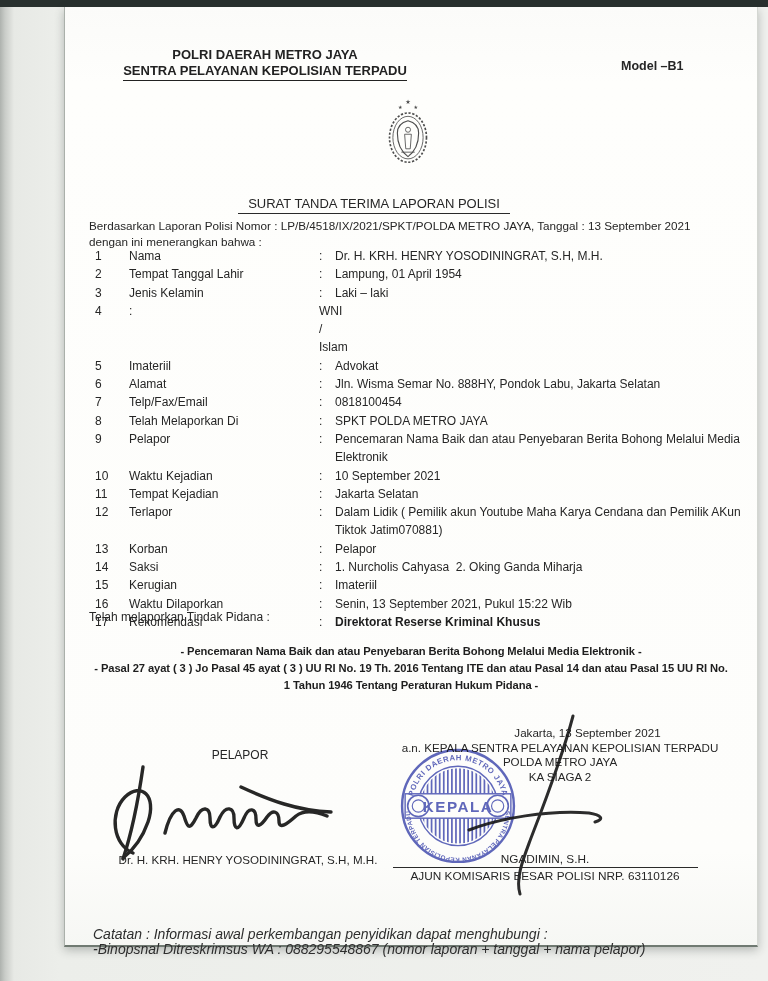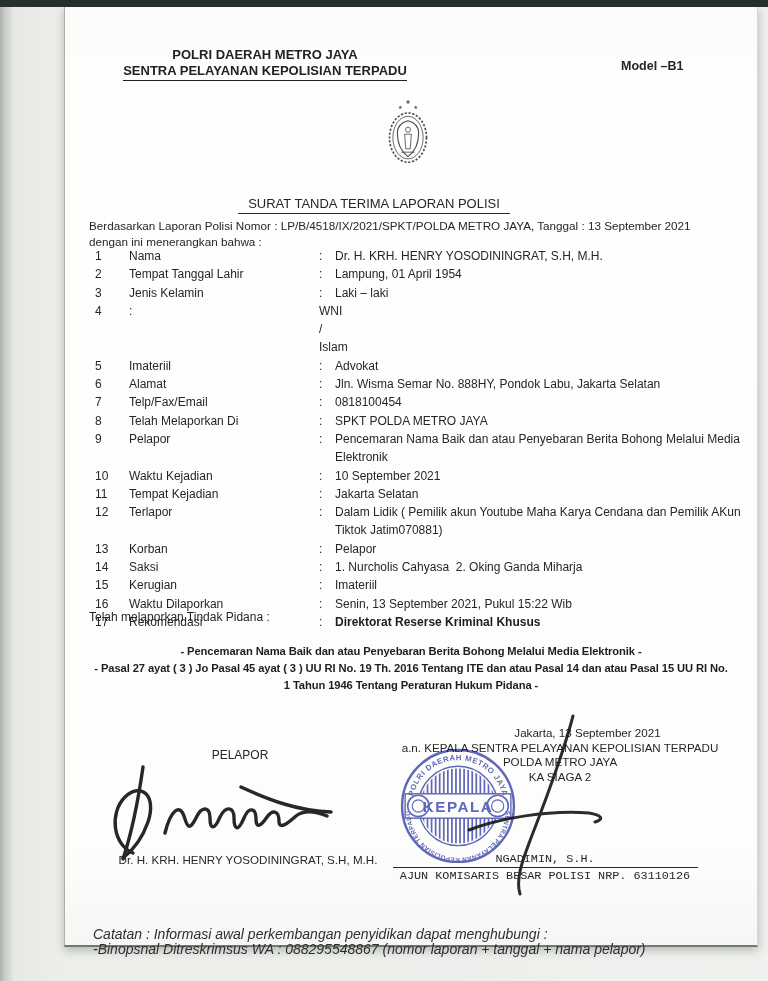--- a/index.html
+++ b/index.html
@@ -36,21 +36,21 @@
   #tindak-para{left:26px;top:636px;width:640px;text-align:center;
                font-weight:bold;font-size:11.2px;line-height:17px;color:#1e1e1e;letter-spacing:-0.1px;}
   
   #pelapor-title{left:75px;top:741px;width:200px;text-align:center;font-size:12px;}
   #sig-left{left:34px;top:748px;}
   #pelapor-name{left:18px;top:846px;width:330px;text-align:center;font-size:11.6px;}
   #right-block{left:320px;top:719px;width:350px;text-align:center;font-size:11.6px;line-height:14.5px;}
   #place-date{padding-left:55px;}
   #stamp{left:332px;top:739px;opacity:.88;mix-blend-mode:multiply;}
   #sig-right{left:362px;top:703px;z-index:5;}
-  #pejabat-block{left:310px;top:845px;width:340px;text-align:center;font-size:11.8px;z-index:6;font-family:Liberation Mono, monospace;}
+  #pejabat-block{left:310px;top:845px;width:340px;text-align:center;font-size:11.8px;z-index:6;}
   #pejabat-underline{width:305px;height:0;border-bottom:1.4px solid #2a2a2a;margin:1px auto 1px auto;}
   
   #footer-note{left:28px;top:920px;font-size:14px;font-style:italic;line-height:15px;color:#2e2e2e;}
   svg{display:block;}
 </style>
 </head>
 <body>
 
 <div id="screen">
   <div id="top-strip"></div>

